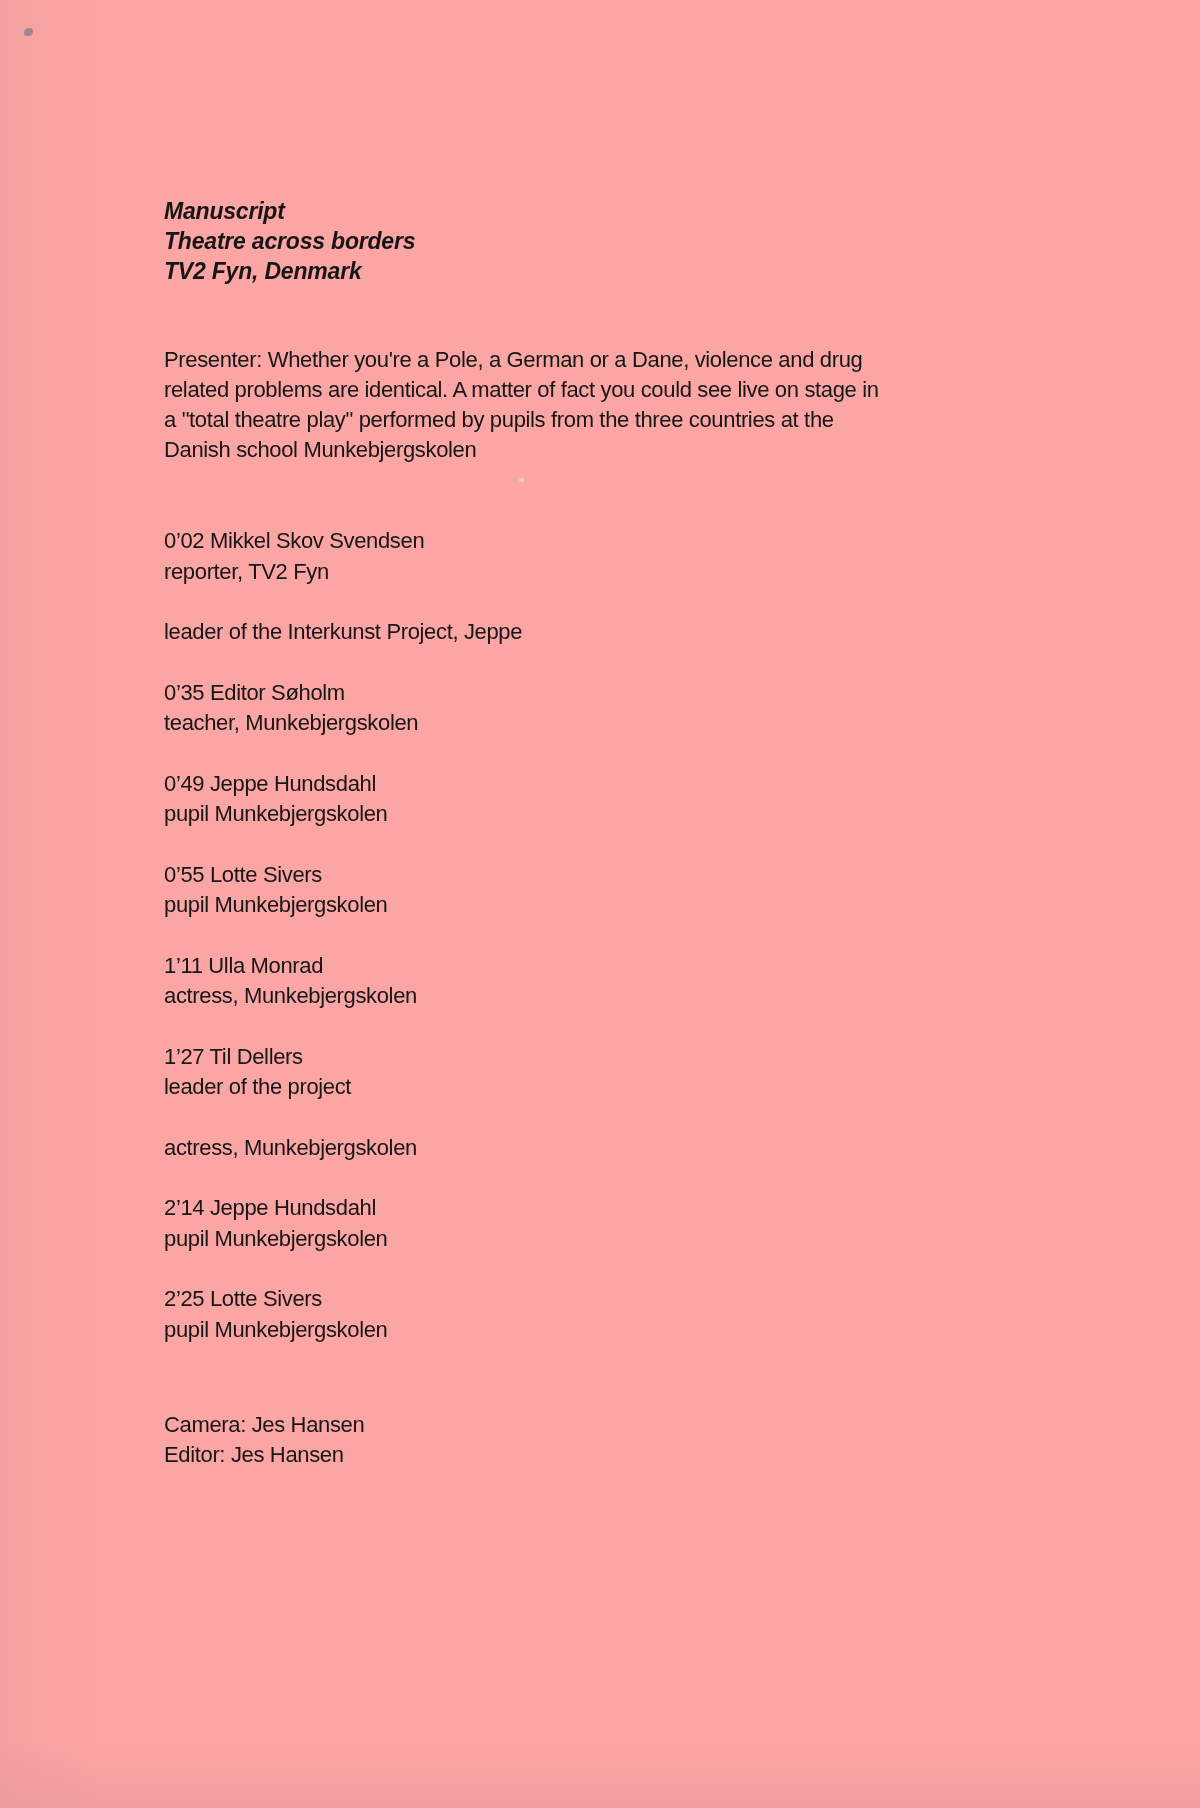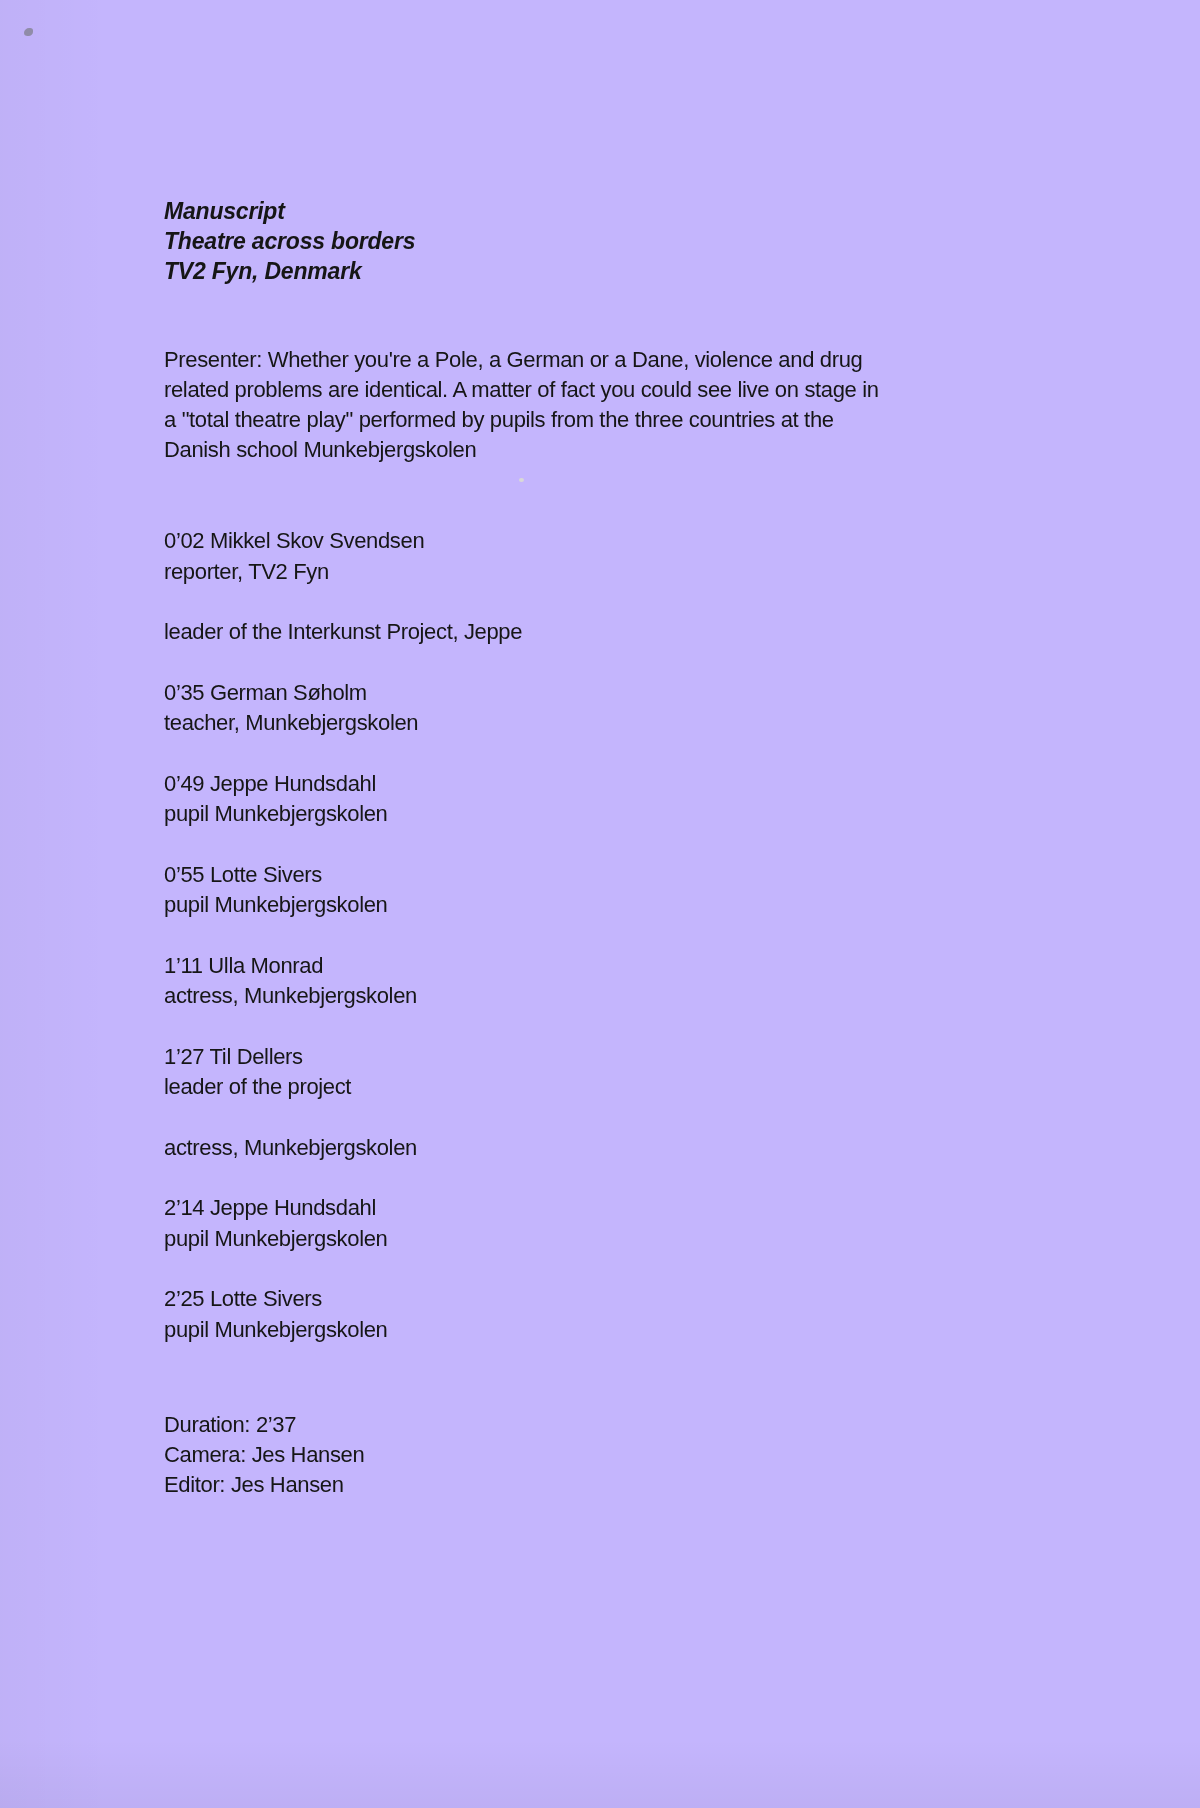--- a/index.html
+++ b/index.html
@@ -9,21 +9,21 @@
   body {
     width: 1200px;
     height: 1808px;
     background: #f6f6f4;
     font-family: "Liberation Sans", "DejaVu Sans", sans-serif;
   }
   .page {
     position: relative;
     width: 1200px;
     height: 1808px;
-    background: #c4b5fd;
+    background: #fca5a5;
     overflow: hidden;
     color: #161616;
   }
   
   .speck {
     position: absolute;
     left: 24px;
     top: 28px;
     width: 9px;
     height: 8px;
@@ -123,21 +123,21 @@
 
     <div class="timecode-list" id="timecode-list">
         <div class="entry">
           <div class="line"><span>0’02</span> <span>Mikkel Skov Svendsen</span></div>
           <div class="line">reporter, TV2 Fyn</div>
         </div>
         <div class="entry">
           <div class="line">leader of the Interkunst Project, Jeppe</div>
         </div>
         <div class="entry">
-          <div class="line"><span>0’35</span> <span>German Søholm</span></div>
+          <div class="line"><span>0’35</span> <span>Editor Søholm</span></div>
           <div class="line">teacher, Munkebjergskolen</div>
         </div>
         <div class="entry">
           <div class="line"><span>0’49</span> <span>Jeppe Hundsdahl</span></div>
           <div class="line">pupil Munkebjergskolen</div>
         </div>
         <div class="entry">
           <div class="line"><span>0’55</span> <span>Lotte Sivers</span></div>
           <div class="line">pupil Munkebjergskolen</div>
         </div>
@@ -156,19 +156,18 @@
           <div class="line"><span>2’14</span> <span>Jeppe Hundsdahl</span></div>
           <div class="line">pupil Munkebjergskolen</div>
         </div>
         <div class="entry">
           <div class="line"><span>2’25</span> <span>Lotte Sivers</span></div>
           <div class="line">pupil Munkebjergskolen</div>
         </div>
       </div>
 
     <div class="credits" id="credits">
-        <div class="line">Duration: 2’37</div>
         <div class="line">Camera: Jes Hansen</div>
         <div class="line">Editor: Jes Hansen</div>
       </div>
 
   </div>
 </div>
 
 </body></html>

